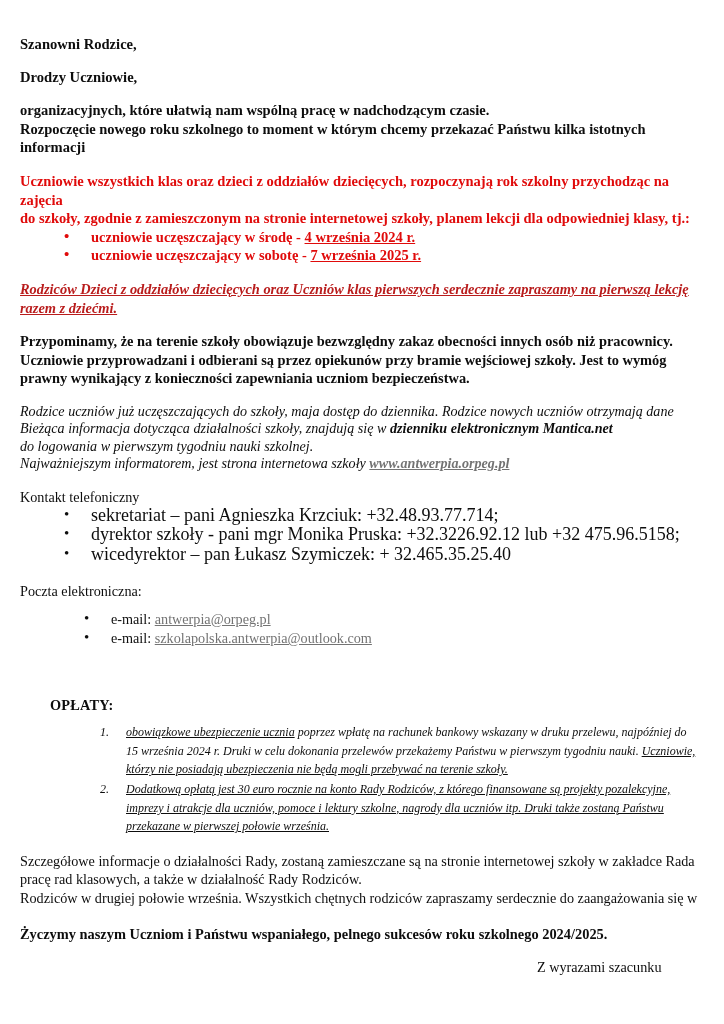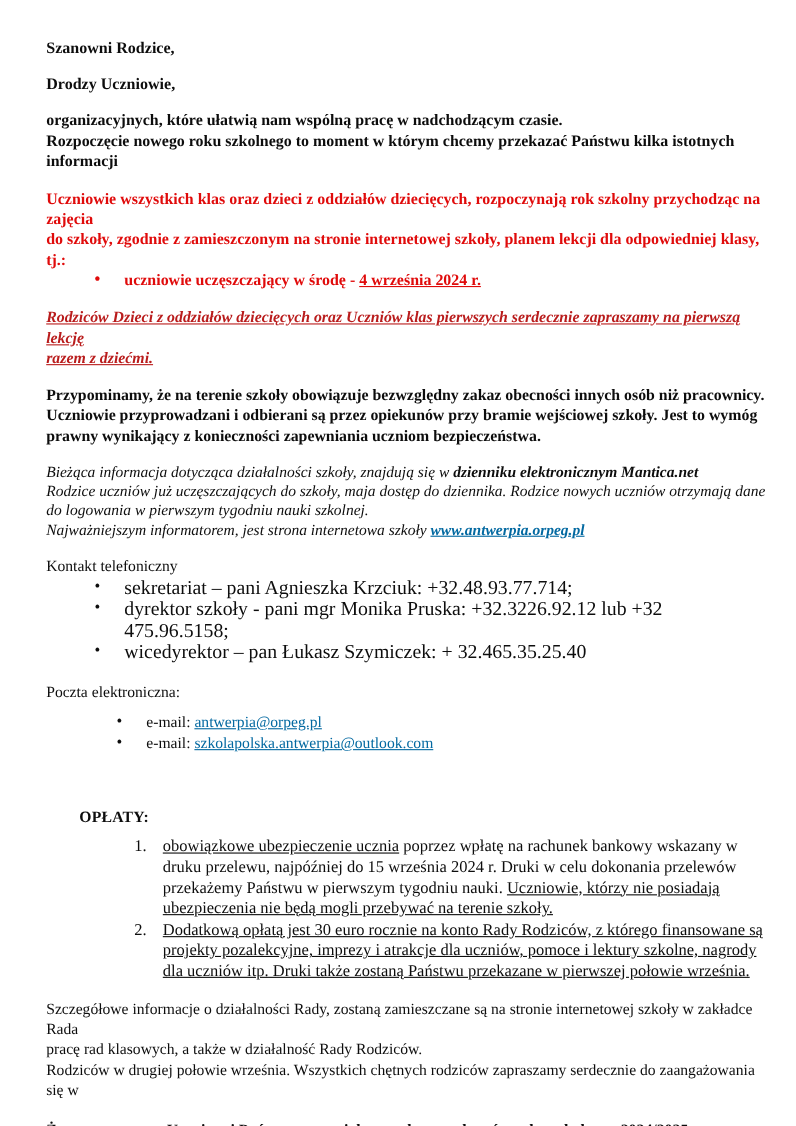--- a/index.html
+++ b/index.html
@@ -13,34 +13,34 @@
     height: 1024px;
     overflow: hidden;
     font-family: "Liberation Serif", "DejaVu Serif", serif;
     color: #0d0d0d;
     -webkit-font-smoothing: antialiased;
   }
   .page {
     box-sizing: border-box;
     width: 724px;
     height: 1024px;
-    padding: 36px 26px 0 42px;
+    padding: 36px 26px 0 20px;
     background: #ffffff;
   }
   p, div.line {
     margin: 0;
     padding: 0;
   }
   .gap-sm { height: 9px; }
   .gap-md { height: 15px; }
   .gap-lg { height: 18px; }
 
   .b  { font-weight: bold; }
   .u  { text-decoration: underline; }
-  .link  { color: #0369a1; text-decoration: underline; }
+  .link  { color: #737373; text-decoration: underline; }
 
   .salut {
     font-weight: bold;
     font-size: 14.6px;
     line-height: 17.6px;
   }
 
   .intro {
     font-weight: bold;
     font-size: 14.5px;
@@ -118,22 +118,23 @@
     padding-left: 30px;
     letter-spacing: .2px;
     margin-top: 34px;
   }
 
   ol.numbers {
     margin: 0;
     padding: 0 0 0 88px;
     list-style: none;
     counter-reset: oplata;
-    font-size: 15px;
-    line-height: 18.6px;
+    font-size: 12px;
+    line-height: 18.6px;
+    font-style: italic;
   }
   ol.numbers > li {
     position: relative;
     padding-left: 18px;
     counter-increment: oplata;
     margin-bottom: 1px;
   }
   ol.numbers > li::before {
     content: counter(oplata) ".";
     position: absolute;
@@ -170,41 +171,44 @@
   <div class="gap-md"></div>
 
   <div class="red-block">
     <div class="line">Uczniowie wszystkich klas oraz dzieci z oddziałów dziecięcych, rozpoczynają rok szkolny przychodząc na zajęcia</div>
     <div class="line">do szkoły, zgodnie z zamieszczonym na stronie internetowej szkoły, planem lekcji dla odpowiedniej klasy, tj.:</div>
   </div>
   <ul class="bullets red-block">
     <li>
       <span>uczniowie uczęszczający w środę - </span><span class="u">4 września 2024 r.</span>
     </li>
+    <li>
+      <span>uczniowie uczęszczający w sobotę - </span><span class="u">7 września 2025 r.</span>
+    </li>
   </ul>
   <div class="gap-md"></div>
 
   <div class="red-italic">
     <div class="line">Rodziców Dzieci z oddziałów dziecięcych oraz Uczniów klas pierwszych serdecznie zapraszamy na pierwszą lekcję</div>
     <div class="line">razem z dziećmi.</div>
   </div>
   <div class="gap-md"></div>
 
   <div class="body-bold">
     <div class="line">Przypominamy, że na terenie szkoły obowiązuje bezwzględny zakaz obecności innych osób niż pracownicy.</div>
     <div class="line">Uczniowie przyprowadzani i odbierani są przez opiekunów przy bramie wejściowej szkoły. Jest to wymóg</div>
     <div class="line">prawny wynikający z konieczności zapewniania uczniom bezpieczeństwa.</div>
   </div>
   <div class="gap-md"></div>
 
   <div class="ital-block">
+    <div class="line">Rodzice uczniów już uczęszczających do szkoły, maja dostęp do dziennika. Rodzice nowych uczniów otrzymają dane</div>
     <div class="line">
       <span>Bieżąca informacja dotycząca działalności szkoły, znajdują się w </span><span class="b">dzienniku elektronicznym Mantica.net</span>
     </div>
-    <div class="line">Rodzice uczniów już uczęszczających do szkoły, maja dostęp do dziennika. Rodzice nowych uczniów otrzymają dane</div>
     <div class="line">do logowania w pierwszym tygodniu nauki szkolnej.</div>
     <div class="line">
       <span>Najważniejszym  informatorem, jest strona internetowa szkoły </span><span class="link b">www.antwerpia.orpeg.pl</span>
     </div>
   </div>
   <div class="gap-md"></div>
 
   <p class="plain">Kontakt telefoniczny</p>
   <ul class="bullets contact">
     <li>sekretariat – pani Agnieszka Krzciuk: +32.48.93.77.714;</li>

